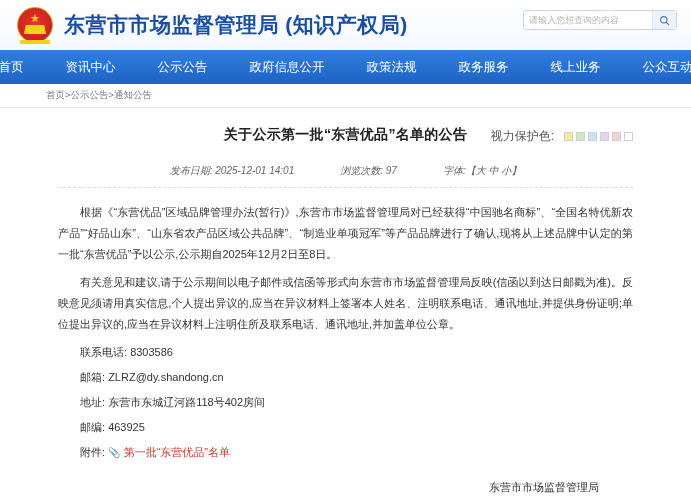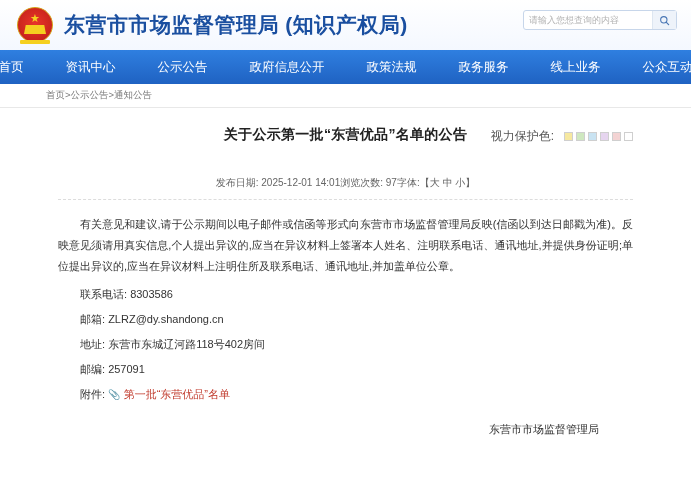--- a/index.html
+++ b/index.html
@@ -152,27 +152,29 @@
     cursor: pointer;
   }
   .doc-title {
     text-align: center;
     font-size: 14px;
     font-weight: bold;
     color: #222;
     letter-spacing: 0.3px;
   }
   .meta {
-    margin-top: 32px;
+    margin-top: 20px;
     display: flex;
     justify-content: center;
+    gap: 46px;
     font-size: 10px;
     color: #666;
     padding-bottom: 9px;
     border-bottom: 1px dashed #dcdcdc;
+    font-style: italic;
   }
   .meta .fontsizes { color: #666; }
   .article {
     margin-top: 14px;
     font-size: 11px;
     line-height: 21px;
     color: #333;
     text-align: justify;
   }
   .article p { margin: 0 0 7px 0; text-indent: 2em; }
@@ -242,37 +244,38 @@
 
     <div class="doc-title">关于公示第一批“东营优品”名单的公告</div>
 
     <div class="meta">
       <span>发布日期: 2025-12-01 14:01</span>
       <span>浏览次数: 97</span>
       <span class="fontsizes">字体:【大 中 小】</span>
     </div>
 
     <div class="article">
+      <p>根据《“东营优品”区域品牌管理办法(暂行)》,东营市市场监督管理局对已经获得“中国驰名商标”、“全国名特优新农产品”“好品山东”、“山东省农产品区域公共品牌”、“制造业单项冠军”等产品品牌进行了确认,现将从上述品牌中认定的第一批“东营优品”予以公示,公示期自2025年12月2日至8日。</p>
       <p>有关意见和建议,请于公示期间以电子邮件或信函等形式向东营市市场监督管理局反映(信函以到达日邮戳为准)。反映意见须请用真实信息,个人提出异议的,应当在异议材料上签署本人姓名、注明联系电话、通讯地址,并提供身份证明;单位提出异议的,应当在异议材料上注明住所及联系电话、通讯地址,并加盖单位公章。</p>
 
       <div class="info-line">
         <span>联系电话:</span>
         <span>8303586</span>
       </div>
       <div class="info-line">
         <span>邮箱:</span>
         <span>ZLRZ@dy.shandong.cn</span>
       </div>
       <div class="info-line">
         <span>地址:</span>
         <span>东营市东城辽河路118号402房间</span>
       </div>
       <div class="info-line">
         <span>邮编:</span>
-        <span>257091</span>
+        <span>463925</span>
       </div>
 
       <div class="info-line">
         <span>附件:</span>
         <span class="attach-icon">📎</span>
         <a class="attach-link" href="#">第一批“东营优品”名单</a>
       </div>
     </div>
 
     <div class="signoff">

